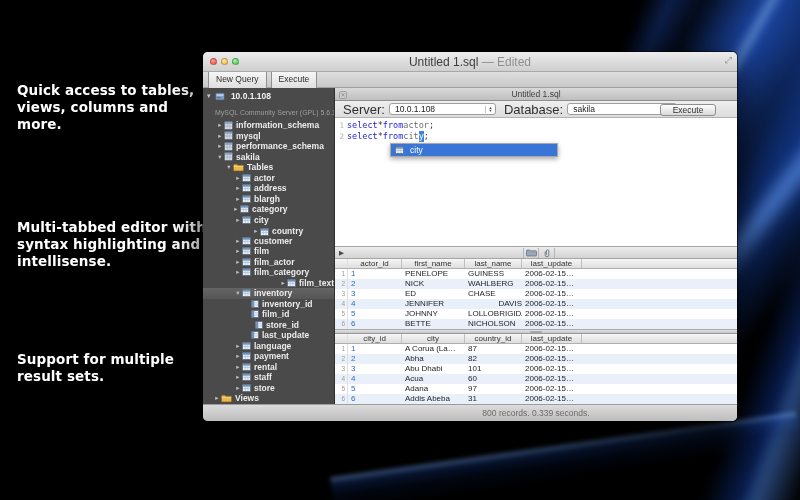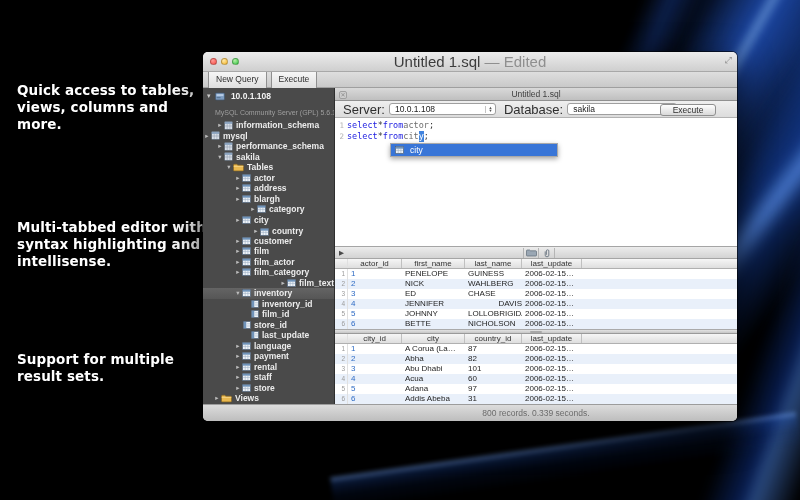--- a/index.html
+++ b/index.html
@@ -30,21 +30,21 @@
   .window { position:absolute; left:203px; top:52px; width:534px; height:369px;
             border-radius:5px; overflow:hidden; box-shadow:0 12px 35px rgba(0,0,0,.85), 0 0 0 1px rgba(0,0,0,.55);
             display:flex; flex-direction:column; background:#e8e8e8; }
   .titlebar { height:20px; flex:0 0 20px; background:linear-gradient(#ececec,#cfcfcf);
               border-bottom:1px solid #a8a8a8; display:flex; align-items:center; position:relative; }
   .lights { display:flex; gap:4px; margin-left:7px; }
   .light { width:7px; height:7px; border-radius:50%; border:.5px solid rgba(0,0,0,.25); }
   .light.red { background:radial-gradient(circle at 35% 30%, #ff9a96, #f95048); }
   .light.yellow { background:radial-gradient(circle at 35% 30%, #ffe9a8, #f6b529); }
   .light.green { background:radial-gradient(circle at 35% 30%, #b6f0a8, #35c644); }
-  .win-title { position:absolute; left:0; right:0; text-align:center; font-size:15px; color:#3c3c3c; }
+  .win-title { position:absolute; left:0; right:0; text-align:center; font-size:12px; color:#3c3c3c; }
   .win-title .suffix { color:#8f8f8f; }
   .fs-icon { position:absolute; right:5px; top:4px; font-size:9px; color:#7d7d7d; line-height:1; cursor:pointer; }
 
   .toolbar { height:16px; flex:0 0 16px; background:linear-gradient(#dedede,#c9c9c9);
              border-bottom:1px solid #9f9f9f; display:flex; align-items:center; gap:4px; padding-left:5px; }
   .tb-btn { font-size:8.5px; color:#2e2e2e; background:linear-gradient(#fefefe,#d7d7d7);
             border:1px solid #8f8f8f; border-radius:3px; padding:1px 7px; height:28px; line-height:9px; cursor:pointer; }
 
   .content { flex:1; display:flex; min-height:0; }
 
@@ -188,21 +188,21 @@
               <svg width="9" height="9" viewBox="0 0 9 9">
                 <rect x="0.5" y="0.5" width="8" height="8" rx="1" fill="#d8dfe8" stroke="#55606d" stroke-width="0.7"></rect>
                 <rect x="0.9" y="0.9" width="7.2" height="2" fill="#8ba3bf"></rect>
                 <line x1="0.9" y1="5" x2="8.1" y2="5" stroke="#93a0b0" stroke-width="0.6"></line>
                 <line x1="3.2" y1="3" x2="3.2" y2="8.1" stroke="#93a0b0" stroke-width="0.6"></line>
                 <line x1="5.9" y1="3" x2="5.9" y2="8.1" stroke="#93a0b0" stroke-width="0.6"></line>
               </svg>
             </span>
             <span class="tr-label">information_schema</span>
           </div>
-          <div class="tree-row" style="">
+          <div class="tree-row" style="padding-left: 13px;">
             <span class="tr-arrow">▸</span>
             <span class="tr-icon">
               <svg width="9" height="9" viewBox="0 0 9 9">
                 <rect x="0.5" y="0.5" width="8" height="8" rx="1" fill="#d8dfe8" stroke="#55606d" stroke-width="0.7"></rect>
                 <rect x="0.9" y="0.9" width="7.2" height="2" fill="#8ba3bf"></rect>
                 <line x1="0.9" y1="5" x2="8.1" y2="5" stroke="#93a0b0" stroke-width="0.6"></line>
                 <line x1="3.2" y1="3" x2="3.2" y2="8.1" stroke="#93a0b0" stroke-width="0.6"></line>
                 <line x1="5.9" y1="3" x2="5.9" y2="8.1" stroke="#93a0b0" stroke-width="0.6"></line>
               </svg>
             </span>
@@ -276,21 +276,21 @@
               <svg width="9" height="8" viewBox="0 0 9 8">
                 <rect x="0.5" y="0.5" width="8" height="7" fill="#eef3f8" stroke="#4e627a" stroke-width="0.7"></rect>
                 <rect x="0.9" y="0.9" width="7.2" height="1.8" fill="#6f93ba"></rect>
                 <line x1="0.9" y1="4.4" x2="8.1" y2="4.4" stroke="#9cb0c4" stroke-width="0.6"></line>
                 <line x1="3.2" y1="2.8" x2="3.2" y2="7.1" stroke="#9cb0c4" stroke-width="0.6"></line>
                 <line x1="5.9" y1="2.8" x2="5.9" y2="7.1" stroke="#9cb0c4" stroke-width="0.6"></line>
               </svg>
             </span>
             <span class="tr-label">blargh</span>
           </div>
-          <div class="tree-row" style="padding-left: 46px;">
+          <div class="tree-row" style="padding-left: 29px;">
             <span class="tr-arrow">▸</span>
             <span class="tr-icon">
               <svg width="9" height="8" viewBox="0 0 9 8">
                 <rect x="0.5" y="0.5" width="8" height="7" fill="#eef3f8" stroke="#4e627a" stroke-width="0.7"></rect>
                 <rect x="0.9" y="0.9" width="7.2" height="1.8" fill="#6f93ba"></rect>
                 <line x1="0.9" y1="4.4" x2="8.1" y2="4.4" stroke="#9cb0c4" stroke-width="0.6"></line>
                 <line x1="3.2" y1="2.8" x2="3.2" y2="7.1" stroke="#9cb0c4" stroke-width="0.6"></line>
                 <line x1="5.9" y1="2.8" x2="5.9" y2="7.1" stroke="#9cb0c4" stroke-width="0.6"></line>
               </svg>
             </span>
@@ -417,21 +417,21 @@
             <span class="tr-icon">
               <svg width="8" height="8" viewBox="0 0 8 8">
                 <rect x="0.5" y="0.5" width="7" height="7" fill="#eef3f8" stroke="#4e627a" stroke-width="0.7"></rect>
                 <rect x="0.9" y="0.9" width="2.4" height="6.2" fill="#6f93ba"></rect>
                 <line x1="3.9" y1="2.8" x2="7.1" y2="2.8" stroke="#9cb0c4" stroke-width="0.6"></line>
                 <line x1="3.9" y1="5" x2="7.1" y2="5" stroke="#9cb0c4" stroke-width="0.6"></line>
               </svg>
             </span>
             <span class="tr-label">film_id</span>
           </div>
-          <div class="tree-row" style="padding-left: 32px;">
+          <div class="tree-row" style="padding-left: 44px;">
             <span class="tr-arrow"></span>
             <span class="tr-icon">
               <svg width="8" height="8" viewBox="0 0 8 8">
                 <rect x="0.5" y="0.5" width="7" height="7" fill="#eef3f8" stroke="#4e627a" stroke-width="0.7"></rect>
                 <rect x="0.9" y="0.9" width="2.4" height="6.2" fill="#6f93ba"></rect>
                 <line x1="3.9" y1="2.8" x2="7.1" y2="2.8" stroke="#9cb0c4" stroke-width="0.6"></line>
                 <line x1="3.9" y1="5" x2="7.1" y2="5" stroke="#9cb0c4" stroke-width="0.6"></line>
               </svg>
             </span>
             <span class="tr-label">store_id</span>

